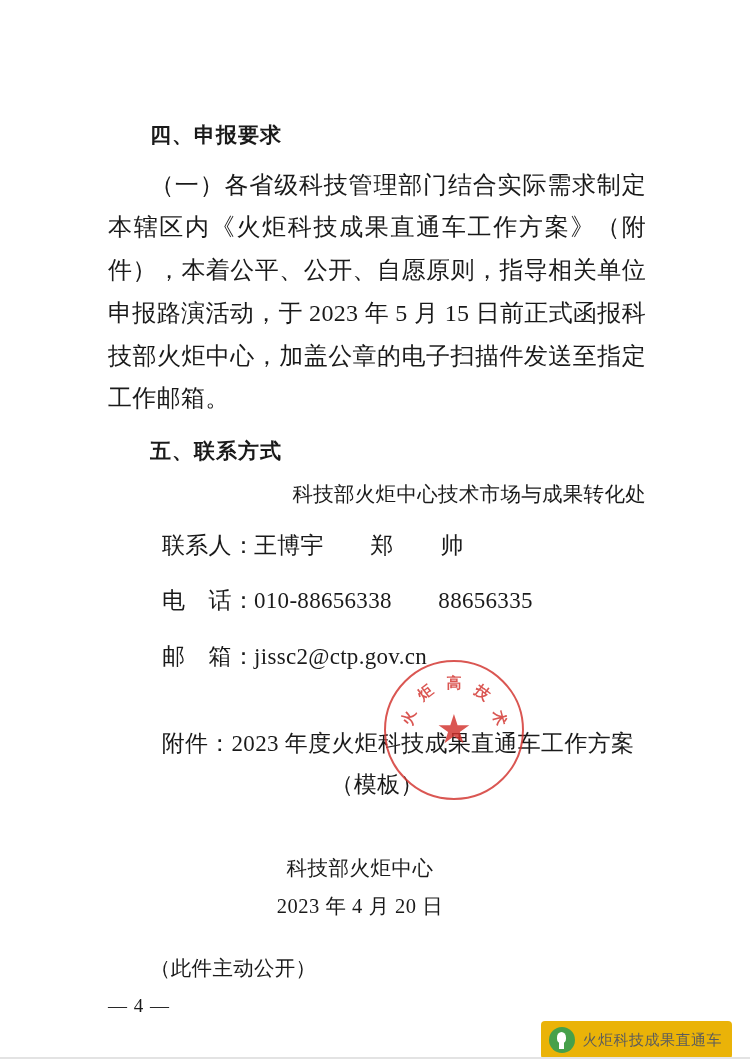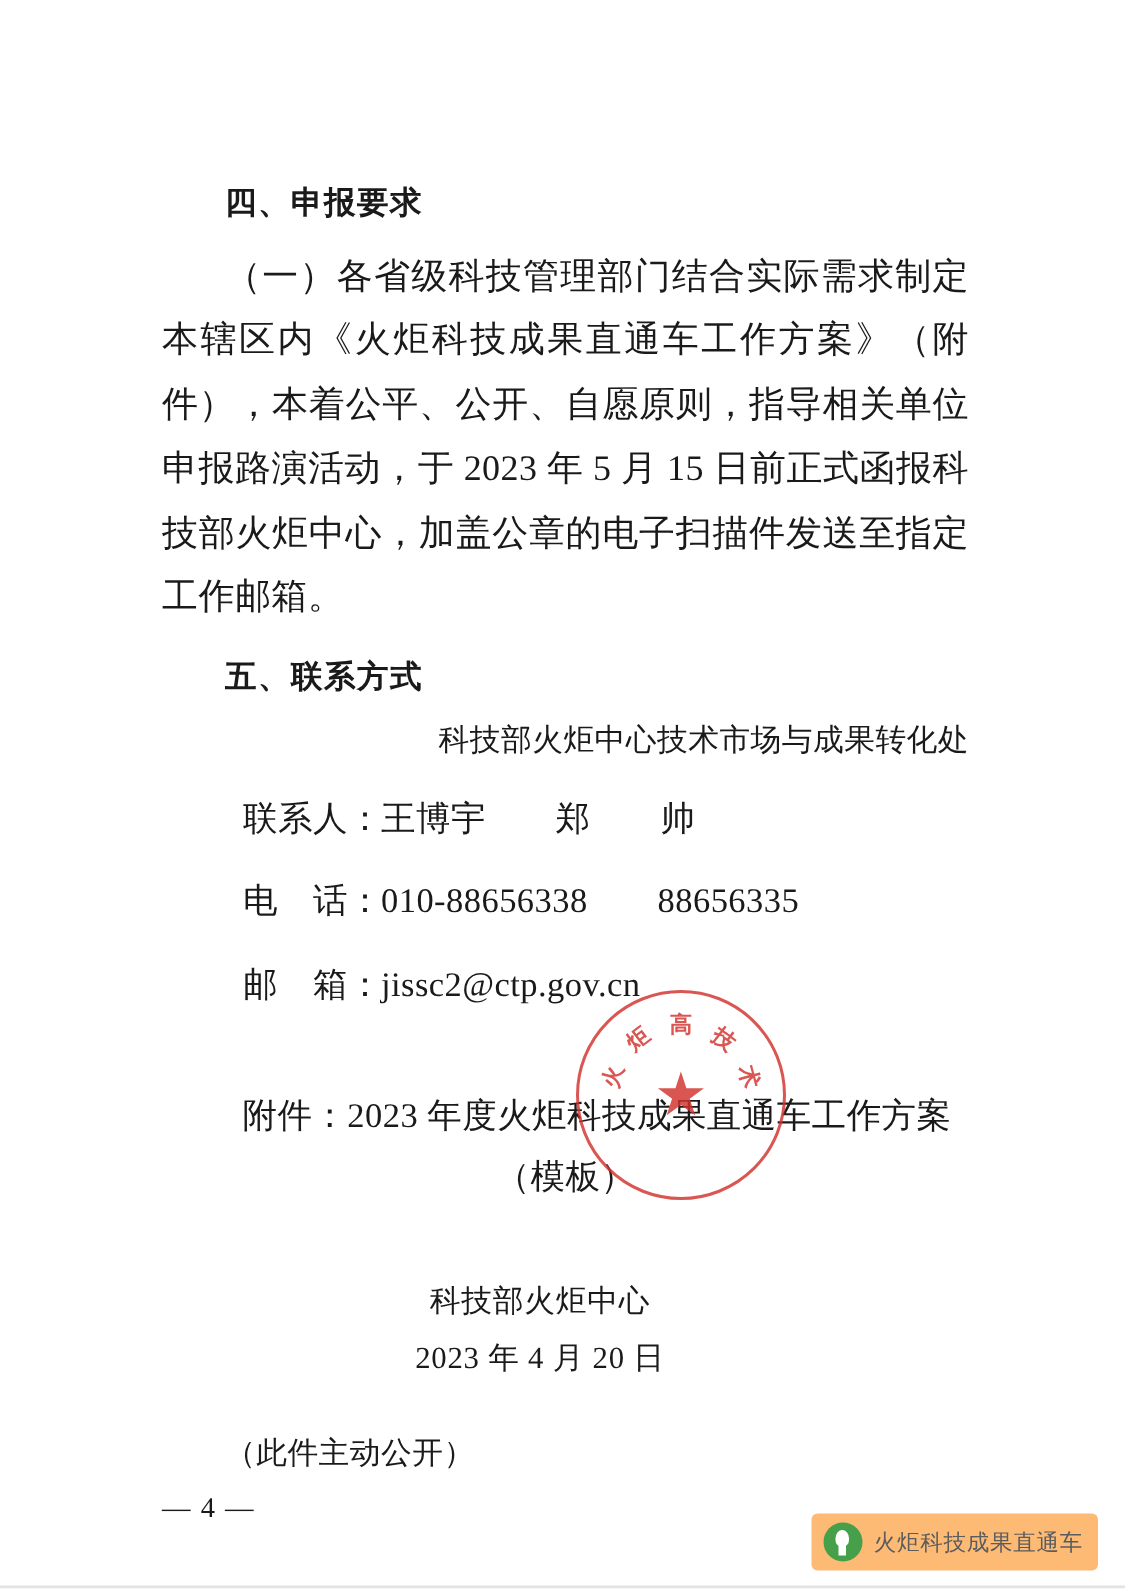--- a/index.html
+++ b/index.html
@@ -140,25 +140,25 @@
     position: absolute;
     left: 108px;
     bottom: 42px;
     font-size: 19px;
     letter-spacing: 1px;
     color: #1a1a1a;
   }
   .footer-badge {
     position: absolute;
     right: 18px;
-    bottom: 12px;
+    bottom: 0;
     display: flex;
     align-items: center;
     gap: 8px;
-    background: #fdba74;
+    background: #eab308;
     padding: 6px 10px 6px 8px;
     border-radius: 4px;
   }
   .badge-logo {
     width: 26px;
     height: 26px;
     border-radius: 50%;
     background: #46a04a;
     position: relative;
     flex: none;

